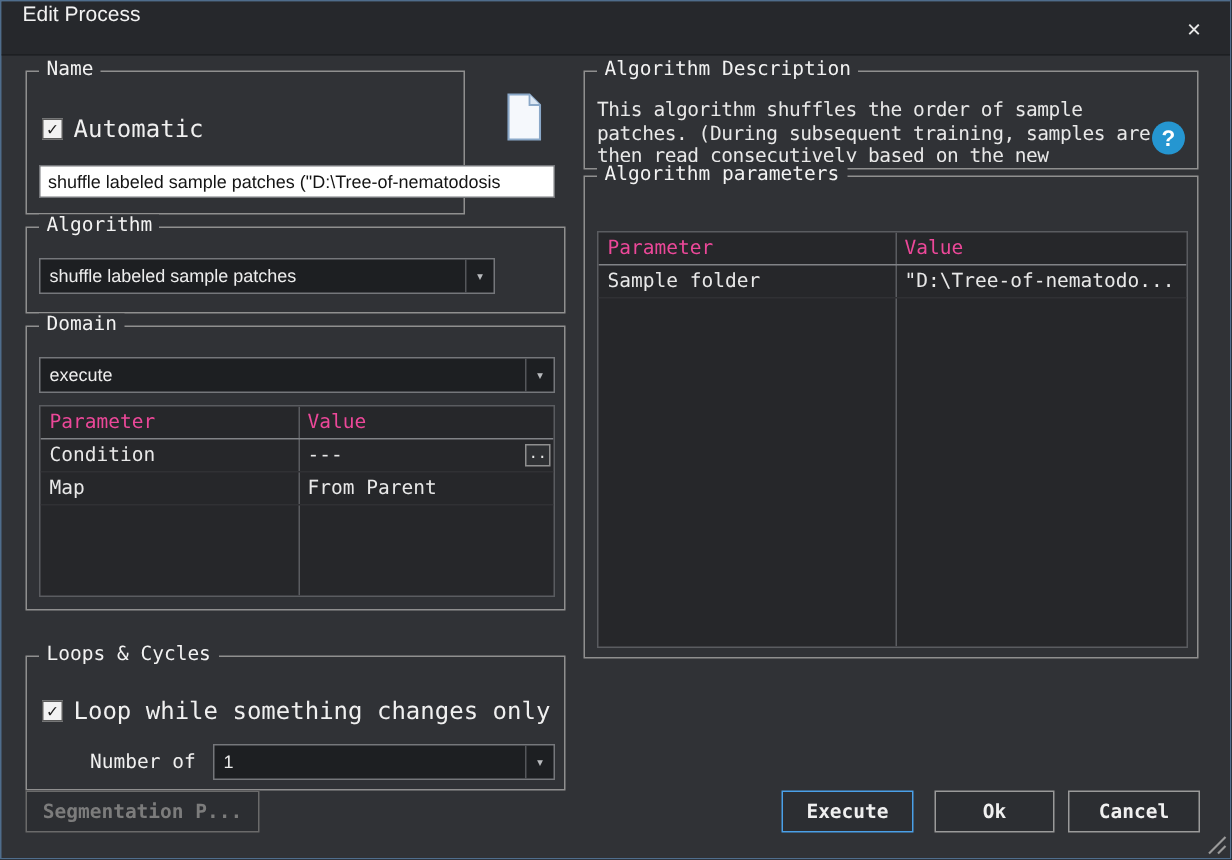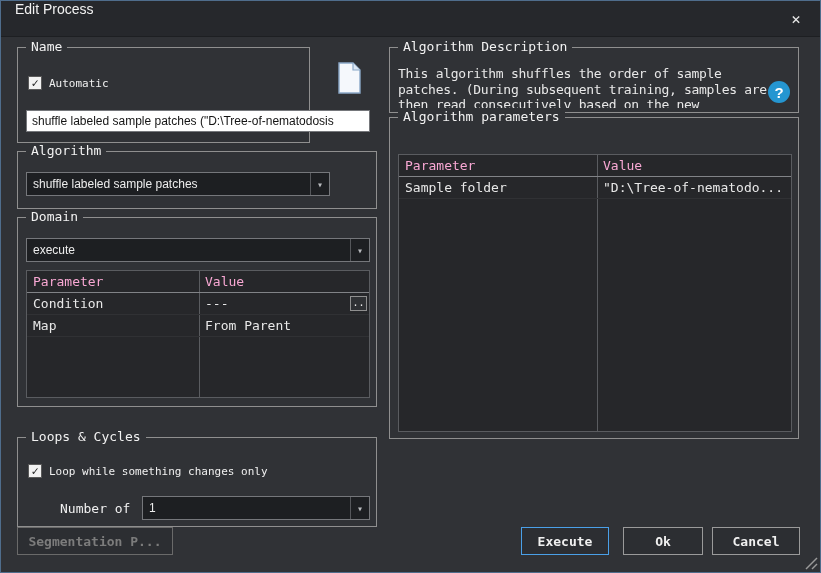--- a/index.html
+++ b/index.html
@@ -32,21 +32,21 @@
     padding:0 5px; color:#f2f2f2; font-size:13px; white-space:nowrap;
   }
 
   .checkbox-row { position:absolute; display:flex; align-items:center; }
   .checkbox {
     width:14px; height:14px; background:#f2f2f2; border:1px solid #5a5a5a;
     display:inline-flex; align-items:center; justify-content:center;
     margin-right:7px; flex:0 0 auto;
   }
   .checkbox .check { color:#222; font-size:12px; font-weight:bold; line-height:12px; }
-  .checkbox-label { color:#f0f0f0; font-size:11px; white-space:nowrap; }
+  .checkbox-label { color:#f0f0f0; font-size:16px; white-space:nowrap; }
 
   .lineedit {
     position:absolute; background:#ffffff; border:1px solid #75777b;
     color:#141414; font-family:"Liberation Sans", sans-serif; font-size:12px;
     display:flex; align-items:center; padding:0 5px; overflow:hidden; white-space:nowrap;
   }
 
   .combo {
     position:absolute; background:#1d1f22; border:1px solid #75777b;
     display:flex; align-items:stretch;
@@ -59,21 +59,21 @@
     width:19px; border-left:1px solid #55575b; color:#b8babd;
     display:flex; align-items:center; justify-content:center; font-size:10px;
   }
 
   .table {
     position:absolute; background:#26272a; border:1px solid #5a5c60; overflow:hidden;
   }
   .col-divider { position:absolute; top:0; bottom:0; width:1px; background:#5a5c60; }
   .thead {
     position:relative; height:22px; border-bottom:1px solid #818387;
-    display:flex; align-items:center; color:#f9a8d4; font-size:13px;
+    display:flex; align-items:center; color:#ec4899; font-size:13px;
   }
   .trow {
     position:relative; height:22px; display:flex; align-items:center;
     color:#e8e8e8; font-size:13px; border-bottom:1px solid #303134;
   }
   .cell { padding:0 6px; overflow:hidden; white-space:nowrap; }
 
   .mini-btn {
     position:absolute; right:2px; top:3px; width:17px; height:15px;
     background:#2f3134; border:1px solid #8f8f8f; color:#e8e8e8;

